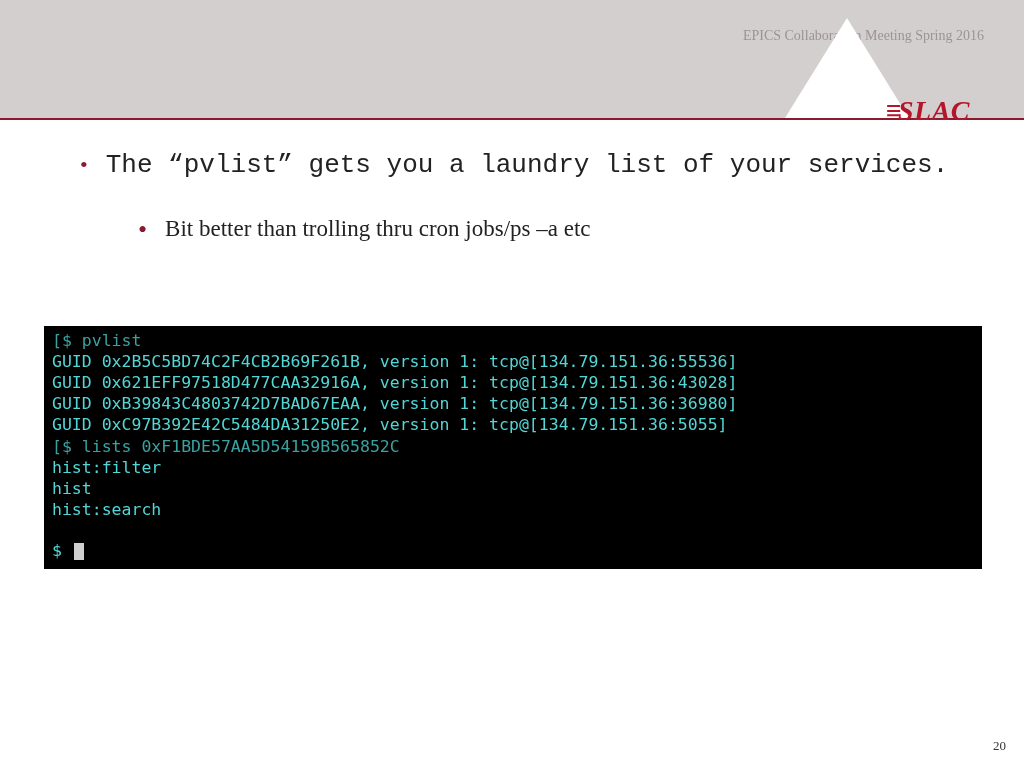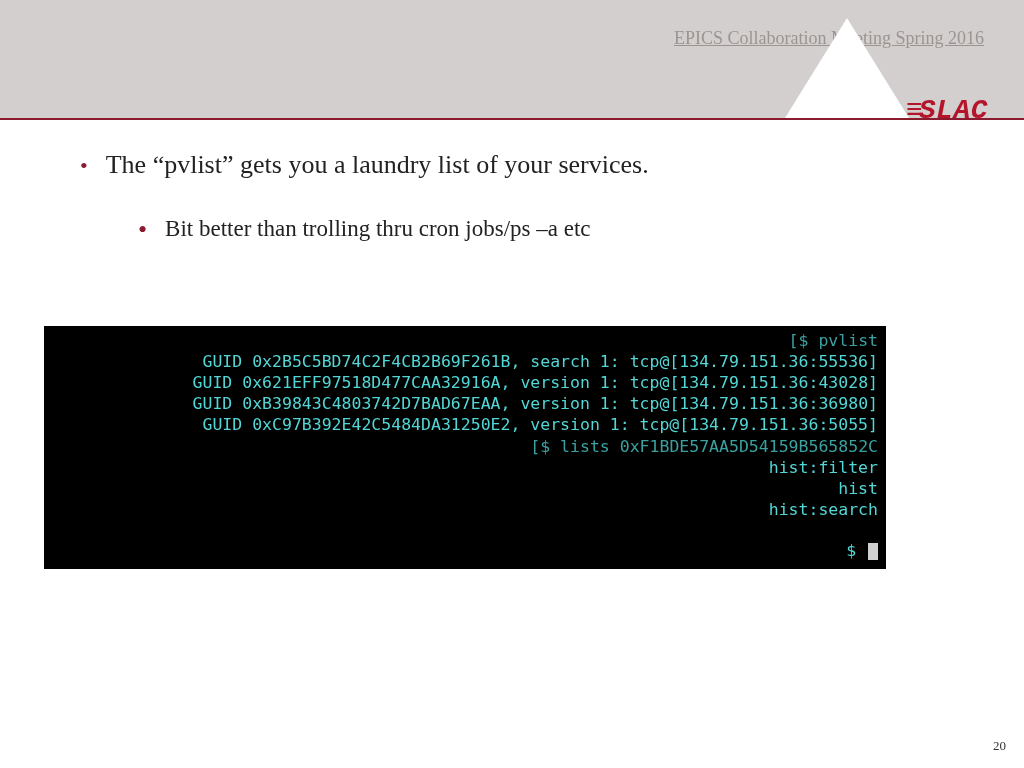--- a/index.html
+++ b/index.html
@@ -30,49 +30,48 @@
       border-left: 62px solid transparent;
       border-right: 62px solid transparent;
       border-bottom: 100px solid #ffffff;
       transform: translateY(18px);
     }
     .event-label {
       position: absolute;
       top: 28px;
       right: 40px;
       color: #9c9491;
-      font-size: 18px;
+      font-size: 14px;
       font-family: Georgia, serif;
-      text-decoration: underline;
     }
     .slide-title {
       position: absolute;
       left: 48px;
       top: 60px;
       color: #8a1a2e;
       font-size: 32px;
       font-weight: bold;
       font-family: Georgia, serif;
     }
     .red-rule {
       position: absolute;
       left: 0;
       top: 118px;
       width: 100%;
       height: 2px;
       background: #8a1a2e;
     }
     .slac-logo {
       position: absolute;
-      right: 36px;
+      right: 54px;
       top: 95px;
       color: #b5152b;
       font-weight: 900;
       font-size: 28px;
-      font-family: Liberation Mono, monospace;
+      font-family: Liberation Serif, serif;
       letter-spacing: 0.5px;
       font-style: italic;
     }
     .slac-logo .bars {
       display: inline-block;
       font-style: normal;
       letter-spacing: -3px;
       margin-right: -1px;
       font-weight: 900;
     }
@@ -90,21 +89,21 @@
     }
     .bullet-l1 .dot {
       color: #8a1a2e;
       font-size: 22px;
       margin-right: 18px;
       line-height: 1;
     }
     .bullet-l1 .txt {
       font-size: 26px;
       color: #222;
-      font-family: Liberation Serif, serif;
+      font-family: Liberation Mono, monospace;
     }
     .bullet-l2 {
       display: flex;
       align-items: baseline;
       margin-left: 78px;
       margin-top: 8px;
     }
     .bullet-l2 .dot {
       color: #8a1a2e;
       font-size: 26px;
@@ -116,28 +115,27 @@
     .bullet-l2 .txt {
       font-size: 23px;
       color: #222;
       font-family: Georgia, serif;
       margin-top: 26px;
     }
     .terminal {
       position: absolute;
       left: 44px;
       top: 326px;
-      width: 842px;
+      width: 938px;
       background: #000000;
       padding: 4px 8px 8px 8px;
       font-family: 'DejaVu Sans Mono', 'Menlo', 'Consolas', monospace;
       font-size: 16.5px;
       line-height: 1.28;
       color: #53d6d6;
-      text-align: right;
     }
     .terminal .line {
       white-space: pre;
     }
     .terminal .dim {
       color: #3aa0a0;
     }
     .terminal .cursor {
       display: inline-block;
       width: 10px;
@@ -176,21 +174,21 @@
     <span class="txt">The “pvlist” gets you a laundry list of your services.</span>
   </div>
   <div class="bullet-l2">
     <span class="dot">•</span>
     <span class="txt">Bit better than trolling thru cron jobs/ps –a etc</span>
   </div>
 </div>
 
 <div class="terminal">
   <div class="line dim">[$ pvlist</div>
-  <div class="line">GUID 0x2B5C5BD74C2F4CB2B69F261B, search 1: tcp@[134.79.151.36:55536]</div>
+  <div class="line">GUID 0x2B5C5BD74C2F4CB2B69F261B, version 1: tcp@[134.79.151.36:55536]</div>
   <div class="line">GUID 0x621EFF97518D477CAA32916A, version 1: tcp@[134.79.151.36:43028]</div>
   <div class="line">GUID 0xB39843C4803742D7BAD67EAA, version 1: tcp@[134.79.151.36:36980]</div>
   <div class="line">GUID 0xC97B392E42C5484DA31250E2, version 1: tcp@[134.79.151.36:5055]</div>
   <div class="line dim">[$ lists 0xF1BDE57AA5D54159B565852C</div>
   <div class="line">hist:filter</div>
   <div class="line">hist</div>
   <div class="line">hist:search</div>
   <div class="blank"></div>
   <div class="line"><span>$ </span><span class="cursor"></span></div>
 </div>

